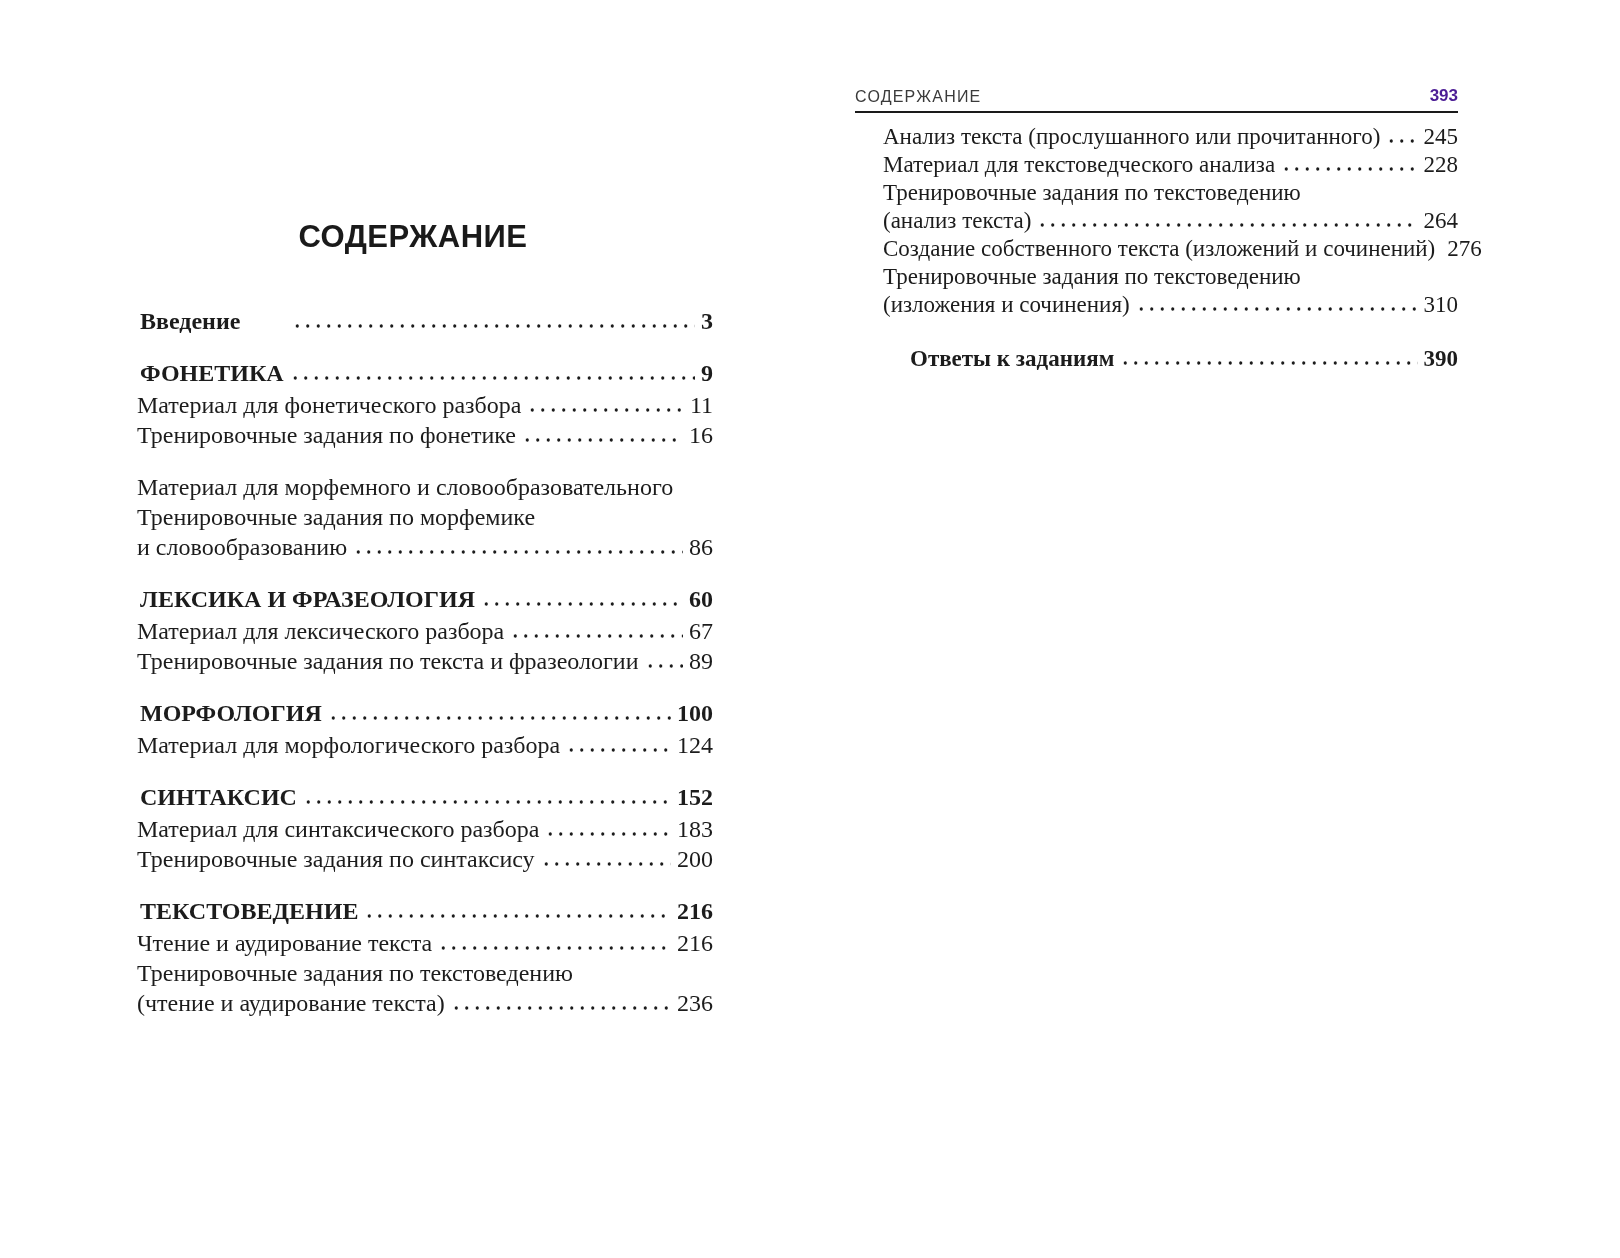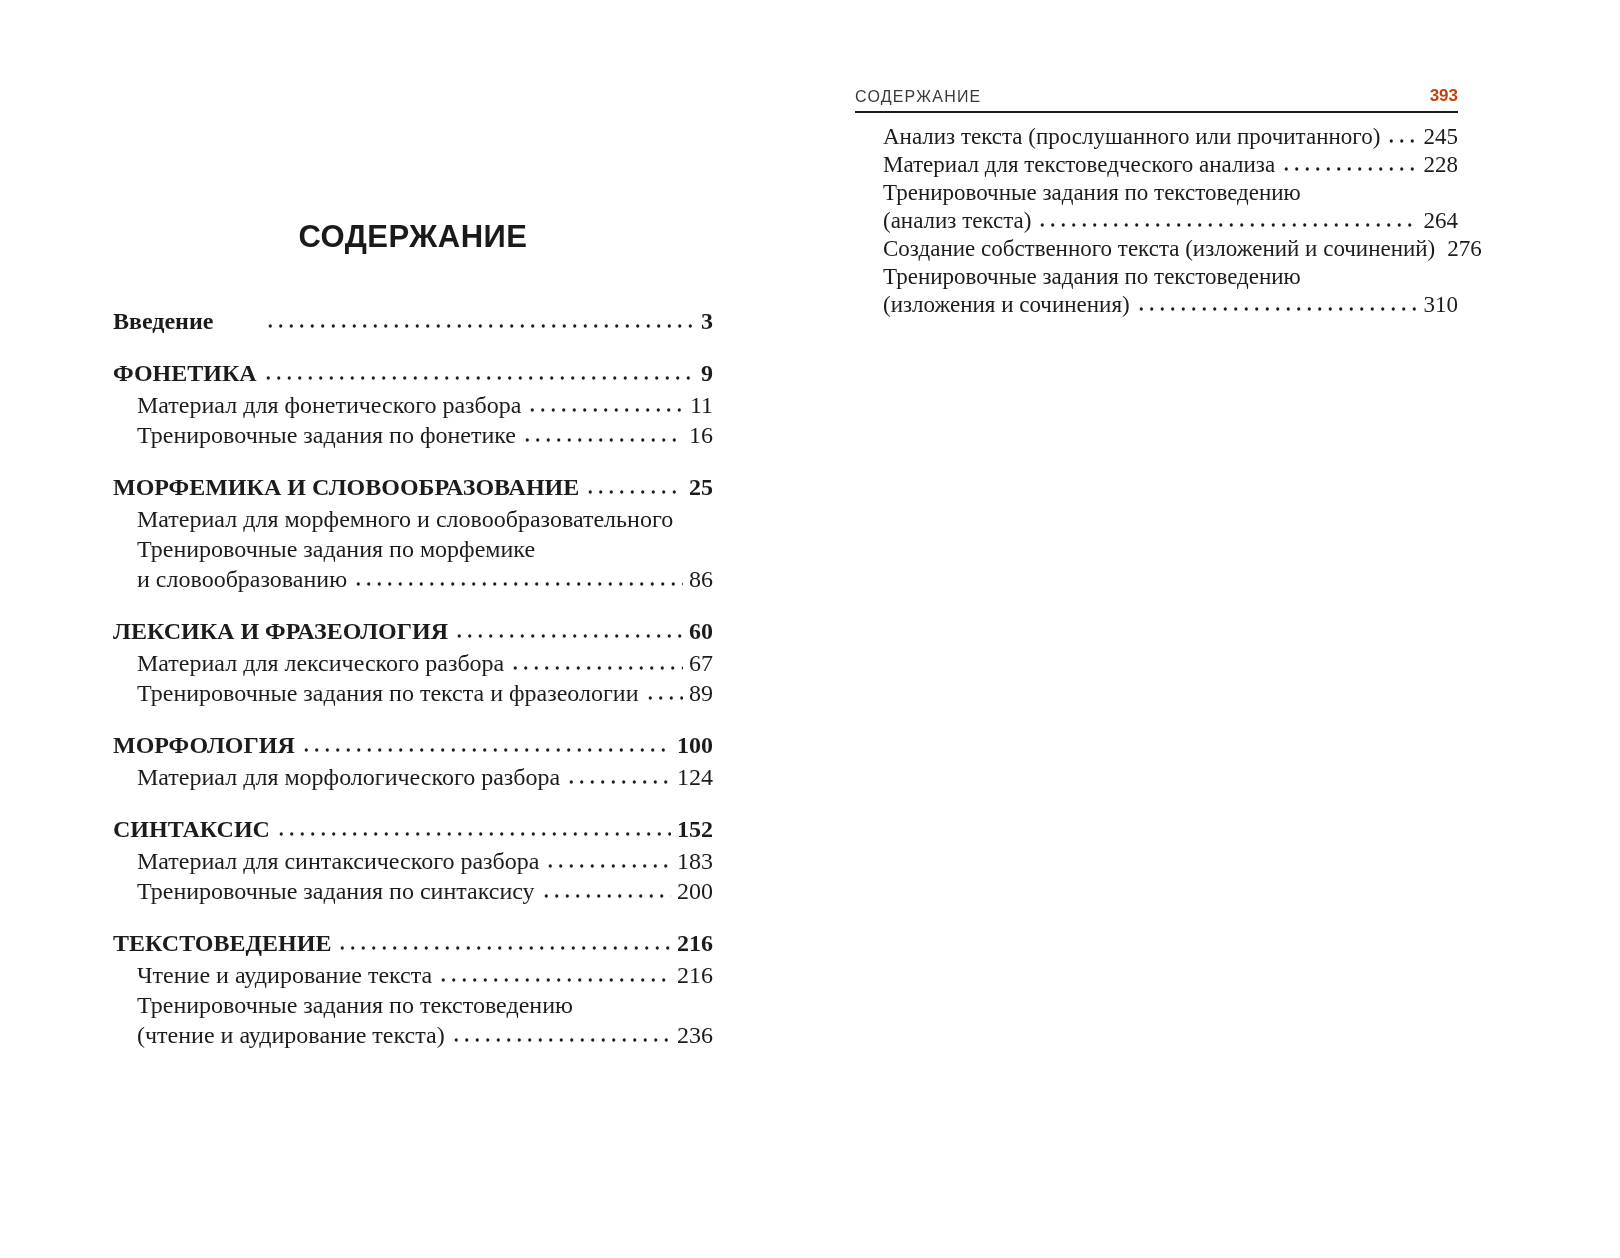--- a/index.html
+++ b/index.html
@@ -38,31 +38,31 @@
     font-family: "Liberation Sans", sans-serif;
     font-weight: 400;
     font-size: 16px;
     letter-spacing: 1.2px;
     color: #3a3a3a;
   }
   .folio {
     font-family: "Liberation Sans", sans-serif;
     font-weight: 700;
     font-size: 17px;
-    color: #c2410c;
+    color: #4c1d95;
   }
 
   .toc { line-height: 30px; font-size: 24px; }
   .page.right .toc { line-height: 28px; font-size: 23px; margin-top: 10px; margin-left: 28px; }
 
   .toc-section { margin-bottom: 22px; }
   .page.right .toc-section { margin-bottom: 26px; }
 
   .entry.h { font-weight: 700; }
-  .entry.h { margin-bottom: 2px; }
+  .entry.h { margin-bottom: 2px; margin-left: 27px; }
   .page.left .entry.sub { padding-left: 24px; }
 
   .entry .line { white-space: nowrap; }
   .entry .row { display: flex; align-items: baseline; white-space: nowrap; }
   .entry .label { flex: 0 0 auto; }
   .leader {
     flex: 1 1 auto;
     min-width: 0;
     height: 6px;
     margin: 0 6px;
@@ -108,27 +108,20 @@
           </div>
           <div class="entry sub">
             <div class="row">
               <span class="label">Тренировочные задания по фонетике</span>
               <span class="leader"></span>
               <span class="pg">16</span>
             </div>
           </div>
         </div>
         <div class="toc-section">
-          <div class="entry h">
-            <div class="row">
-              <span class="label">МОРФЕМИКА И СЛОВООБРАЗОВАНИЕ</span>
-              <span class="leader"></span>
-              <span class="pg">25</span>
-            </div>
-          </div>
           <div class="entry sub">
             <div class="line">Материал для морфемного и словообразовательного</div>
           </div>
           <div class="entry sub">
             <div class="line">Тренировочные задания по морфемике</div>
             <div class="row">
               <span class="label">и словообразованию</span>
               <span class="leader"></span>
               <span class="pg">86</span>
             </div>
@@ -261,16 +254,25 @@
           </div>
           <div class="entry sub">
             <div class="line">Тренировочные задания по текстоведению</div>
             <div class="row">
               <span class="label">(изложения и сочинения)</span>
               <span class="leader"></span>
               <span class="pg">310</span>
             </div>
           </div>
         </div>
+        <div class="toc-section">
+          <div class="entry h">
+            <div class="row">
+              <span class="label">Ответы к заданиям</span>
+              <span class="leader"></span>
+              <span class="pg">390</span>
+            </div>
+          </div>
+        </div>
       </div>
   </section>
 
 </div>
 
 </body></html>

